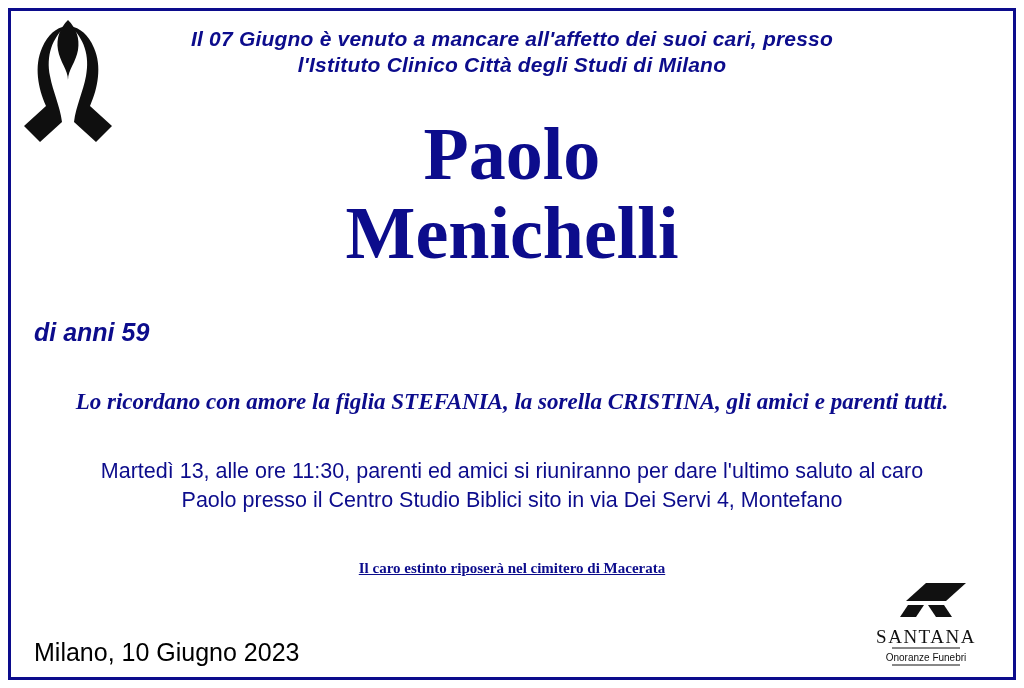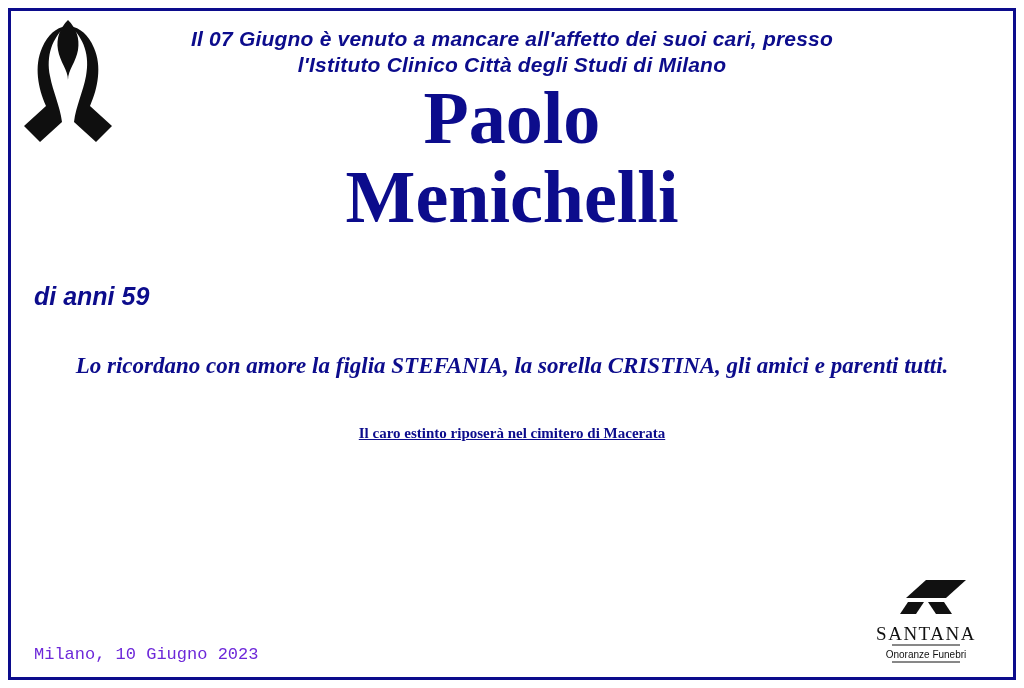--- a/index.html
+++ b/index.html
@@ -29,21 +29,21 @@
     bottom: 8px;
     border: 3px solid #0c0c8c;
     box-sizing: border-box;
   }
   .content {
     position: relative;
     z-index: 2;
     box-sizing: border-box;
     width: 100%;
     height: 100%;
-    padding: 14px 26px 10px 26px;
+    padding: 14px 26px 26px 26px;
     display: flex;
     flex-direction: column;
     color: #0c0c8c;
   }
 
   
   .ribbon {
     position: absolute;
     left: 22px;
     top: 14px;
@@ -62,20 +62,21 @@
     margin: 4px 0 0 0;
     padding: 0 30px;
   }
 
   .name-block {
     text-align: center;
     font-family: "Liberation Serif", serif;
     font-weight: bold;
     font-size: 74px;
     line-height: 1.08;
+    margin-top: 36px;
   }
   .name-line {
     display: block;
     white-space: nowrap;
   }
 
   .age {
     text-align: left;
     font-weight: bold;
     font-style: italic;
@@ -109,24 +110,23 @@
     margin-top: 46px;
   }
 
   .footer {
     margin-top: auto;
     display: flex;
     align-items: flex-end;
     justify-content: space-between;
   }
   .place-date {
-    font-size: 17px;
-    color: #6d28d9;
+    font-size: 25px;
+    color: #000000;
     padding-bottom: 6px;
-    font-family: Liberation Mono, monospace;
   }
 
   
   .logo {
     width: 128px;
     height: 96px;
     position: relative;
     color: #1d4ed8;
   }
   .logo svg { display: block; }
@@ -154,20 +154,24 @@
 
     <div class="name-block">
       <span class="name-line">Paolo</span>
       <span class="name-line">Menichelli</span>
     </div>
 
     <div class="age">di anni 59</div>
 
     <div class="remembered">Lo ricordano con amore la figlia STEFANIA, la sorella CRISTINA, gli amici e parenti tutti.</div>
 
+    <div class="ceremony">
+      <span>Martedì 13, alle ore 11:30, parenti ed amici si riuniranno per dare l'ultimo saluto al caro</span><br>
+      <span>Paolo presso il Centro Studio Biblici sito in via Dei Servi 4, Montefano</span>
+    </div>
 
     <div class="cemetery">Il caro estinto riposerà nel cimitero di Macerata</div>
 
     <div class="footer">
       <div class="place-date">Milano, 10 Giugno 2023</div>
 
       <div class="logo">
         <svg width="128" height="96" viewBox="0 0 128 96" aria-hidden="true">
 
           <polygon points="64,6 104,6 84,24 44,24" fill="#111111"></polygon>

